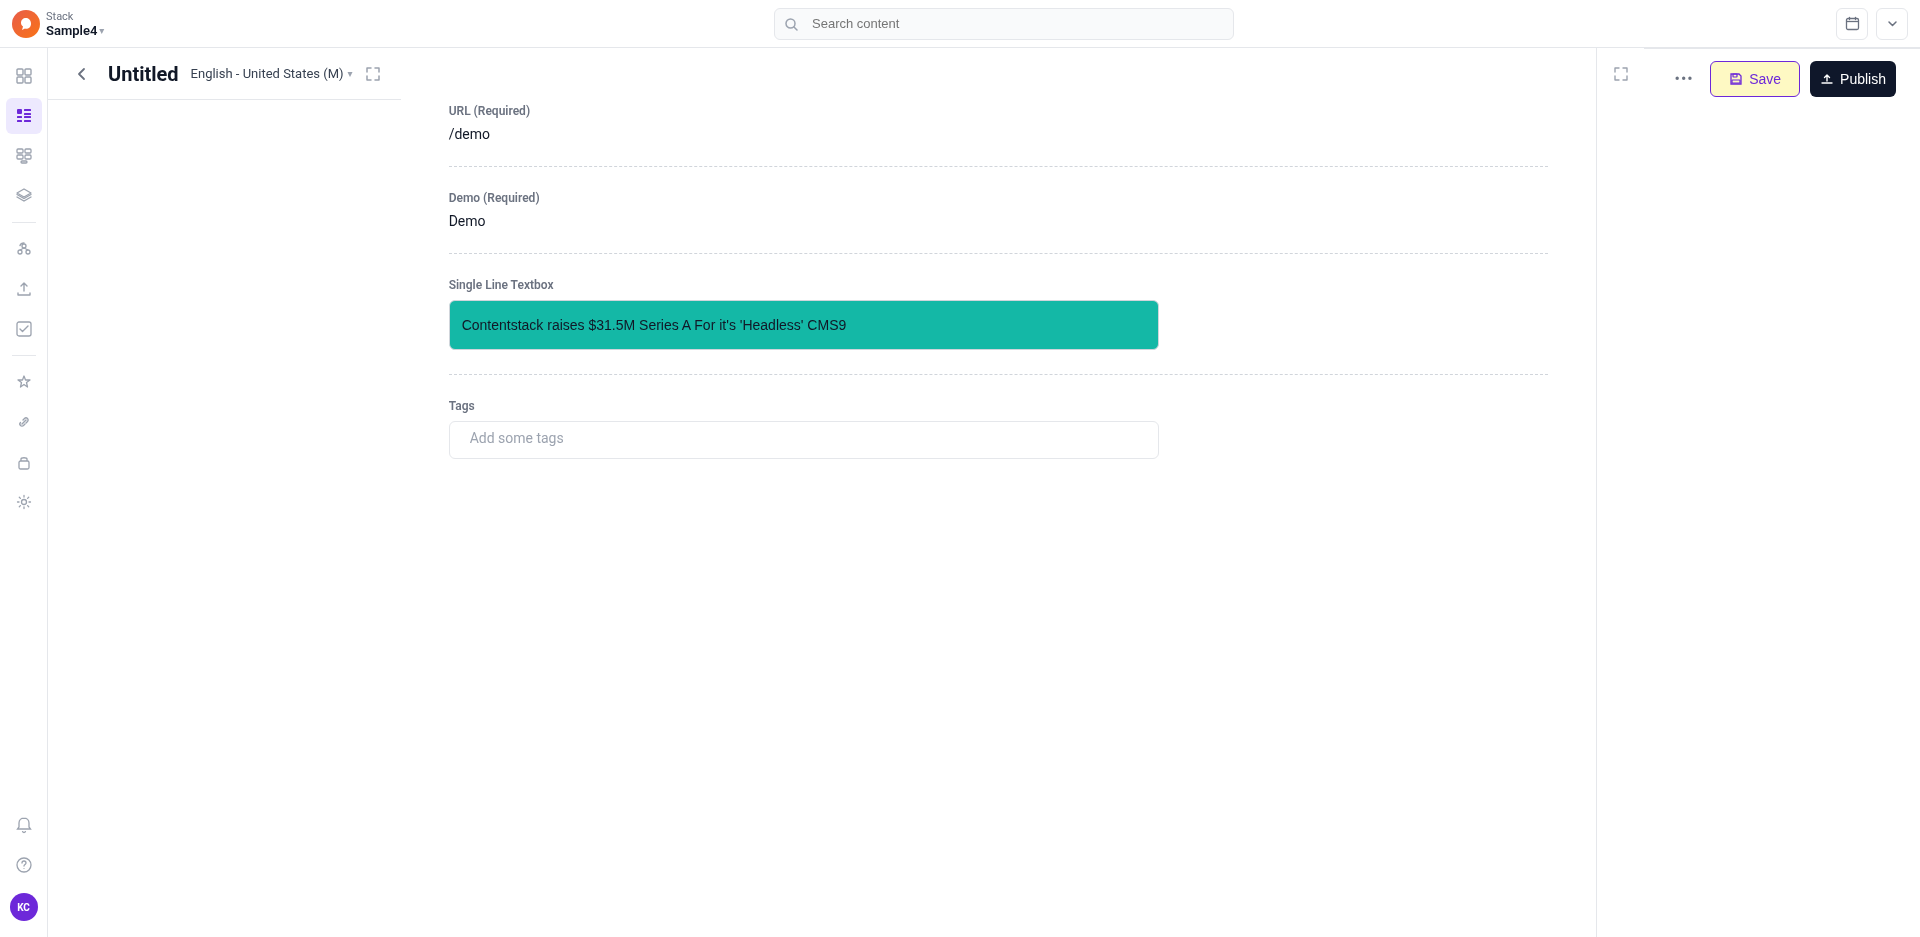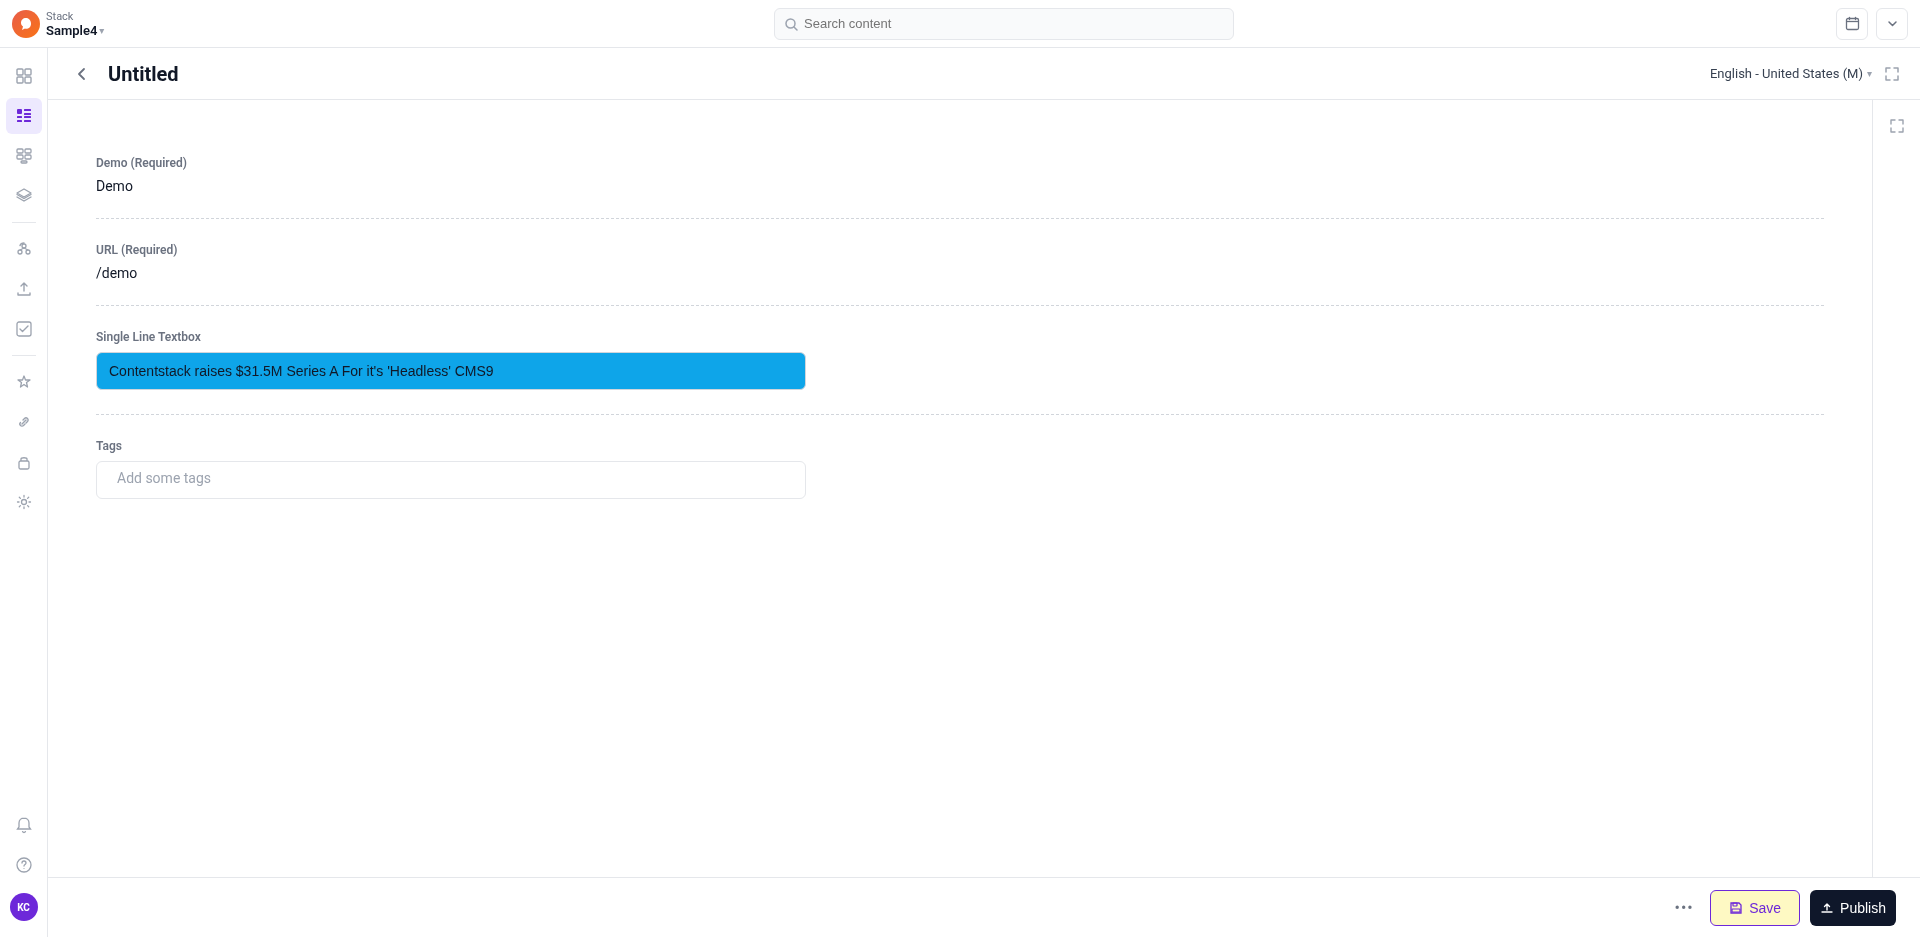--- a/index.html
+++ b/index.html
@@ -41,21 +41,21 @@
       justify-content: center;
     }
     .search-box {
       width: 460px;
       height: 32px;
       border: 1px solid #e5e7eb;
       border-radius: 6px;
       display: flex;
       align-items: center;
       padding: 0 10px;
-      gap: 6px;
+      gap: 14px;
       background: #f9fafb;
     }
     .search-box input {
       border: none; background: transparent; outline: none;
       font-size: 13px; color: #6b7280; flex: 1;
     }
     .search-icon { color: #9ca3af; font-size: 13px; }
 
     .topbar-right {
       display: flex; align-items: center; gap: 8px;
@@ -106,21 +106,21 @@
       border-radius: 50%;
       display: flex; align-items: center; justify-content: center;
       color: white; font-size: 10px; font-weight: 700;
       cursor: pointer;
     }
 
     
     .content-area {
       flex: 1;
       display: flex;
-      flex-direction: column;
+      flex-direction: row;
       overflow: hidden;
     }
 
     
     .entry-header {
       height: 52px;
       border-bottom: 1px solid #e5e7eb;
       display: flex;
       align-items: center;
       padding: 0 20px;
@@ -183,28 +183,28 @@
       font-size: 12px; font-weight: 600; color: #6b7280;
       margin-bottom: 8px; text-transform: none; letter-spacing: 0;
     }
     .field-value {
       font-size: 14px; color: #111827;
     }
 
     .text-input {
       width: 100%;
       max-width: 710px;
-      height: 38px;
+      height: 50px;
       border: 1px solid #d1d5db;
       border-radius: 6px;
       padding: 0 12px;
       font-size: 14px;
       color: #111827;
       outline: none;
-      background: #0ea5e9;
+      background: #14b8a6;
     }
 
     .tags-input {
       width: 100%;
       max-width: 710px;
       min-height: 38px;
       border: 1px solid #e5e7eb;
       border-radius: 6px;
       padding: 8px 20px;
       font-size: 14px;
@@ -434,27 +434,27 @@
           <path d="M6 2H2V6M10 2H14V6M6 14H2V10M10 14H14V10" stroke="#9ca3af" stroke-width="1.5" stroke-linecap="round" stroke-linejoin="round"></path>
         </svg>
       </div>
     </div>
 
     <div class="entry-body">
 
       <div class="form-area">
 
         <div class="field-group">
+          <div class="field-label">URL (Required)</div>
+          <div class="field-value">/demo</div>
+        </div>
+
+        <div class="field-group">
           <div class="field-label">Demo (Required)</div>
           <div class="field-value">Demo</div>
-        </div>
-
-        <div class="field-group">
-          <div class="field-label">URL (Required)</div>
-          <div class="field-value">/demo</div>
         </div>
 
         <div class="field-group">
           <div class="field-label">Single Line Textbox</div>
           <input type="text" class="text-input" value="Contentstack raises $31.5M Series A For it's 'Headless' CMS9" style="">
         </div>
 
         <div class="field-group">
           <div class="field-label">Tags</div>
           <div class="tags-input">Add some tags</div>

